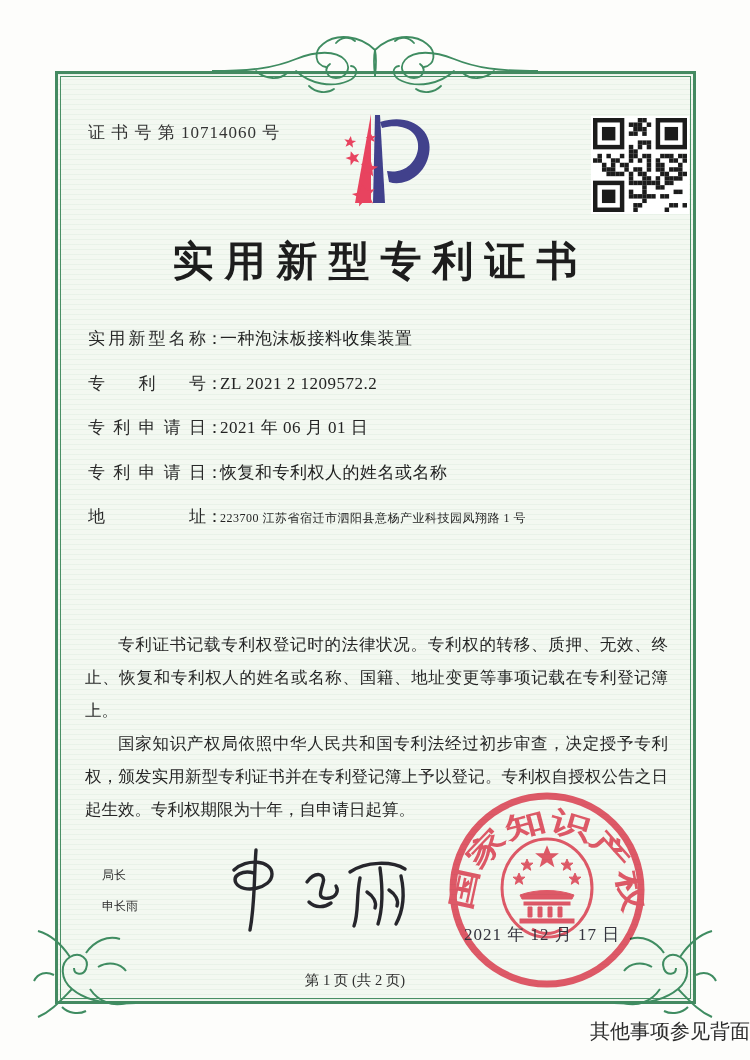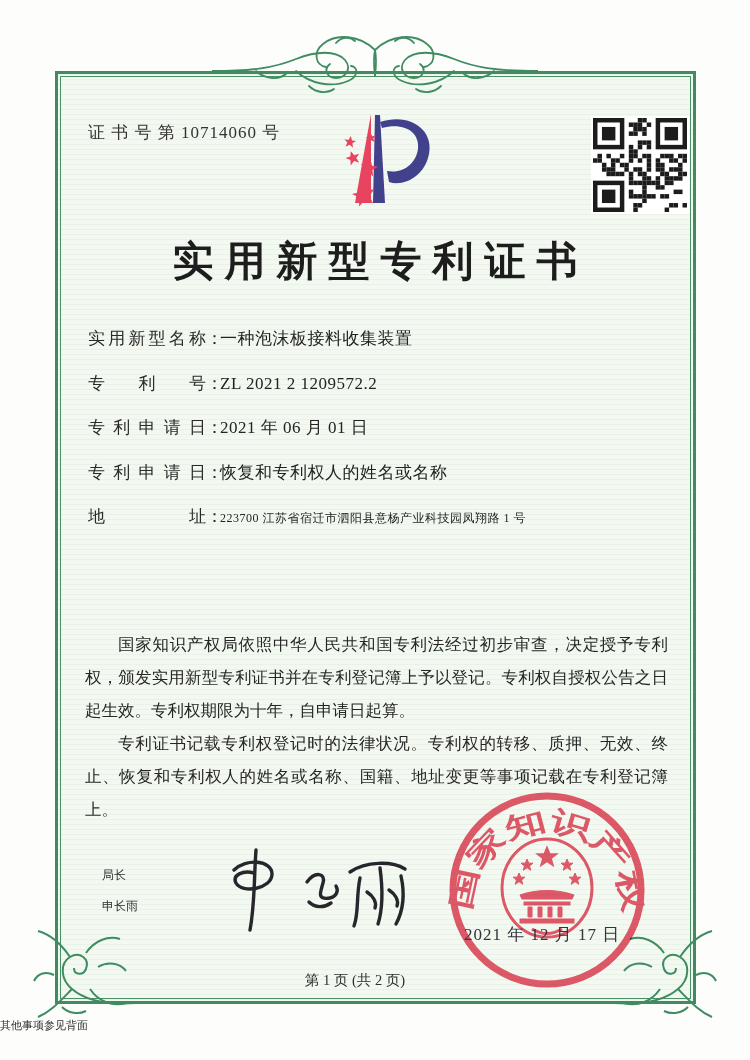--- a/index.html
+++ b/index.html
@@ -63,21 +63,21 @@
   .signature svg { display:block; width:100%; height:100%; }
 
   .seal { position:absolute; left:446px; top:789px; width:202px; height:202px; z-index:2; mix-blend-mode:multiply; opacity:0.92; }
   .seal svg { display:block; width:100%; height:100%; }
   .seal-date {
     position:absolute; left:464px; top:923px; z-index:4;
     font-size:17px; letter-spacing:1px; color:#33333d;
   }
 
   .page-info { position:absolute; left:0; top:971px; width:710px; text-align:center; font-size:14.5px; color:#2f2f2f; }
-  .back-note { position:absolute; left:0; top:1018px; width:750px; text-align:left; font-size:11px; color:#2c2c2c; }
+  .back-note { position:absolute; left:0; top:1018px; width:750px; text-align:right; font-size:20px; color:#2c2c2c; }
 </style>
 </head>
 <body>
 
 <div class="frame"></div>
 
 <div class="orn orn-top">
   <svg viewBox="0 0 326 88" fill="none" stroke="currentColor" stroke-width="1.8" stroke-linecap="round">
     <g id="half">
       <path d="M0 45 C40 45 62 42 84 33 C104 25 124 24 133 34 C140 42 134 52 124 52 C115 52 111 43 118 38"></path>
@@ -281,22 +281,22 @@
   </div>
   <div class="f-row">
     <span class="f-label">专利申请日</span><span class="f-colon">：</span><span class="f-value">恢复和专利权人的姓名或名称</span>
   </div>
   <div class="f-row">
     <span class="f-label">地址</span><span class="f-colon">：</span><span class="f-value" style="font-size:12px;">223700 江苏省宿迁市泗阳县意杨产业科技园凤翔路 1 号</span>
   </div>
 </div>
 
 <div class="body-text">
+  <p>专利证书记载专利权登记时的法律状况。专利权的转移、质押、无效、终止、恢复和专利权人的姓名或名称、国籍、地址变更等事项记载在专利登记簿上。</p>
   <p>国家知识产权局依照中华人民共和国专利法经过初步审查，决定授予专利权，颁发实用新型专利证书并在专利登记簿上予以登记。专利权自授权公告之日起生效。专利权期限为十年，自申请日起算。</p>
-  <p>专利证书记载专利权登记时的法律状况。专利权的转移、质押、无效、终止、恢复和专利权人的姓名或名称、国籍、地址变更等事项记载在专利登记簿上。</p>
 </div>
 
 <div class="director">
   <div>局长</div>
   <div>申长雨</div>
 </div>
 
 <div class="signature">
   <svg viewBox="0 0 205 100" fill="none" stroke="#26262c" stroke-width="3.4" stroke-linecap="round" stroke-linejoin="round">
     <path d="M44 10 C42 35 43 64 38 90"></path>

